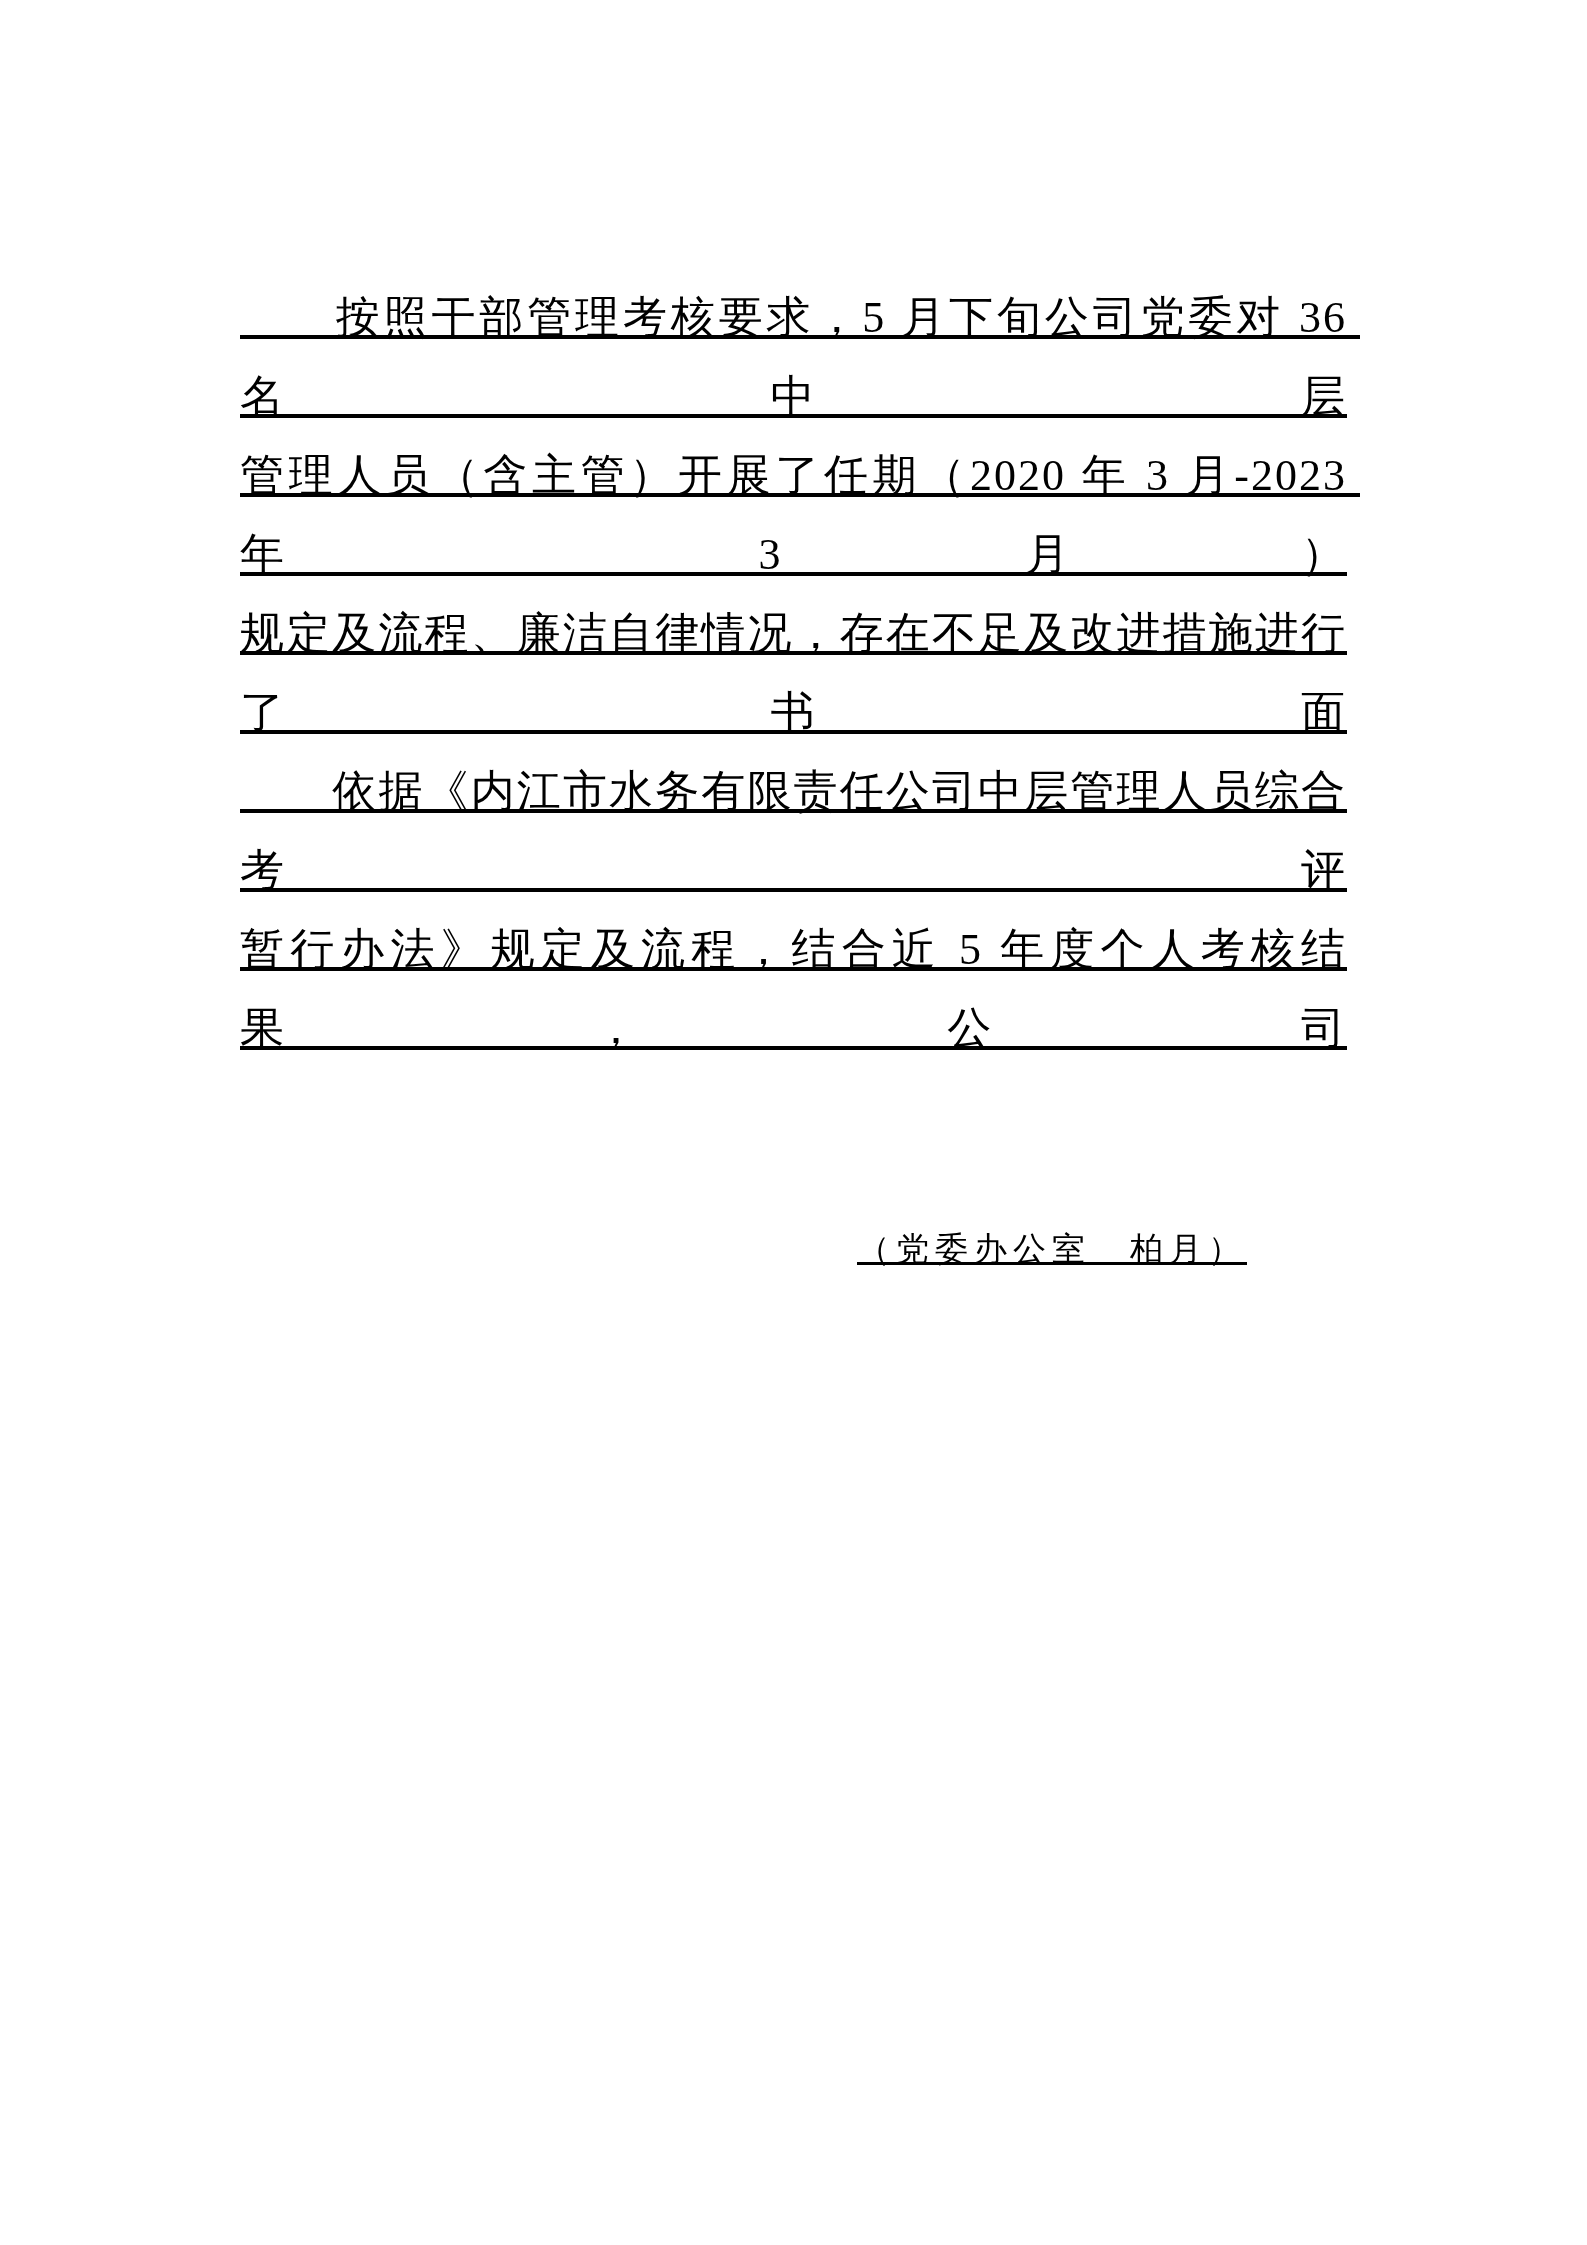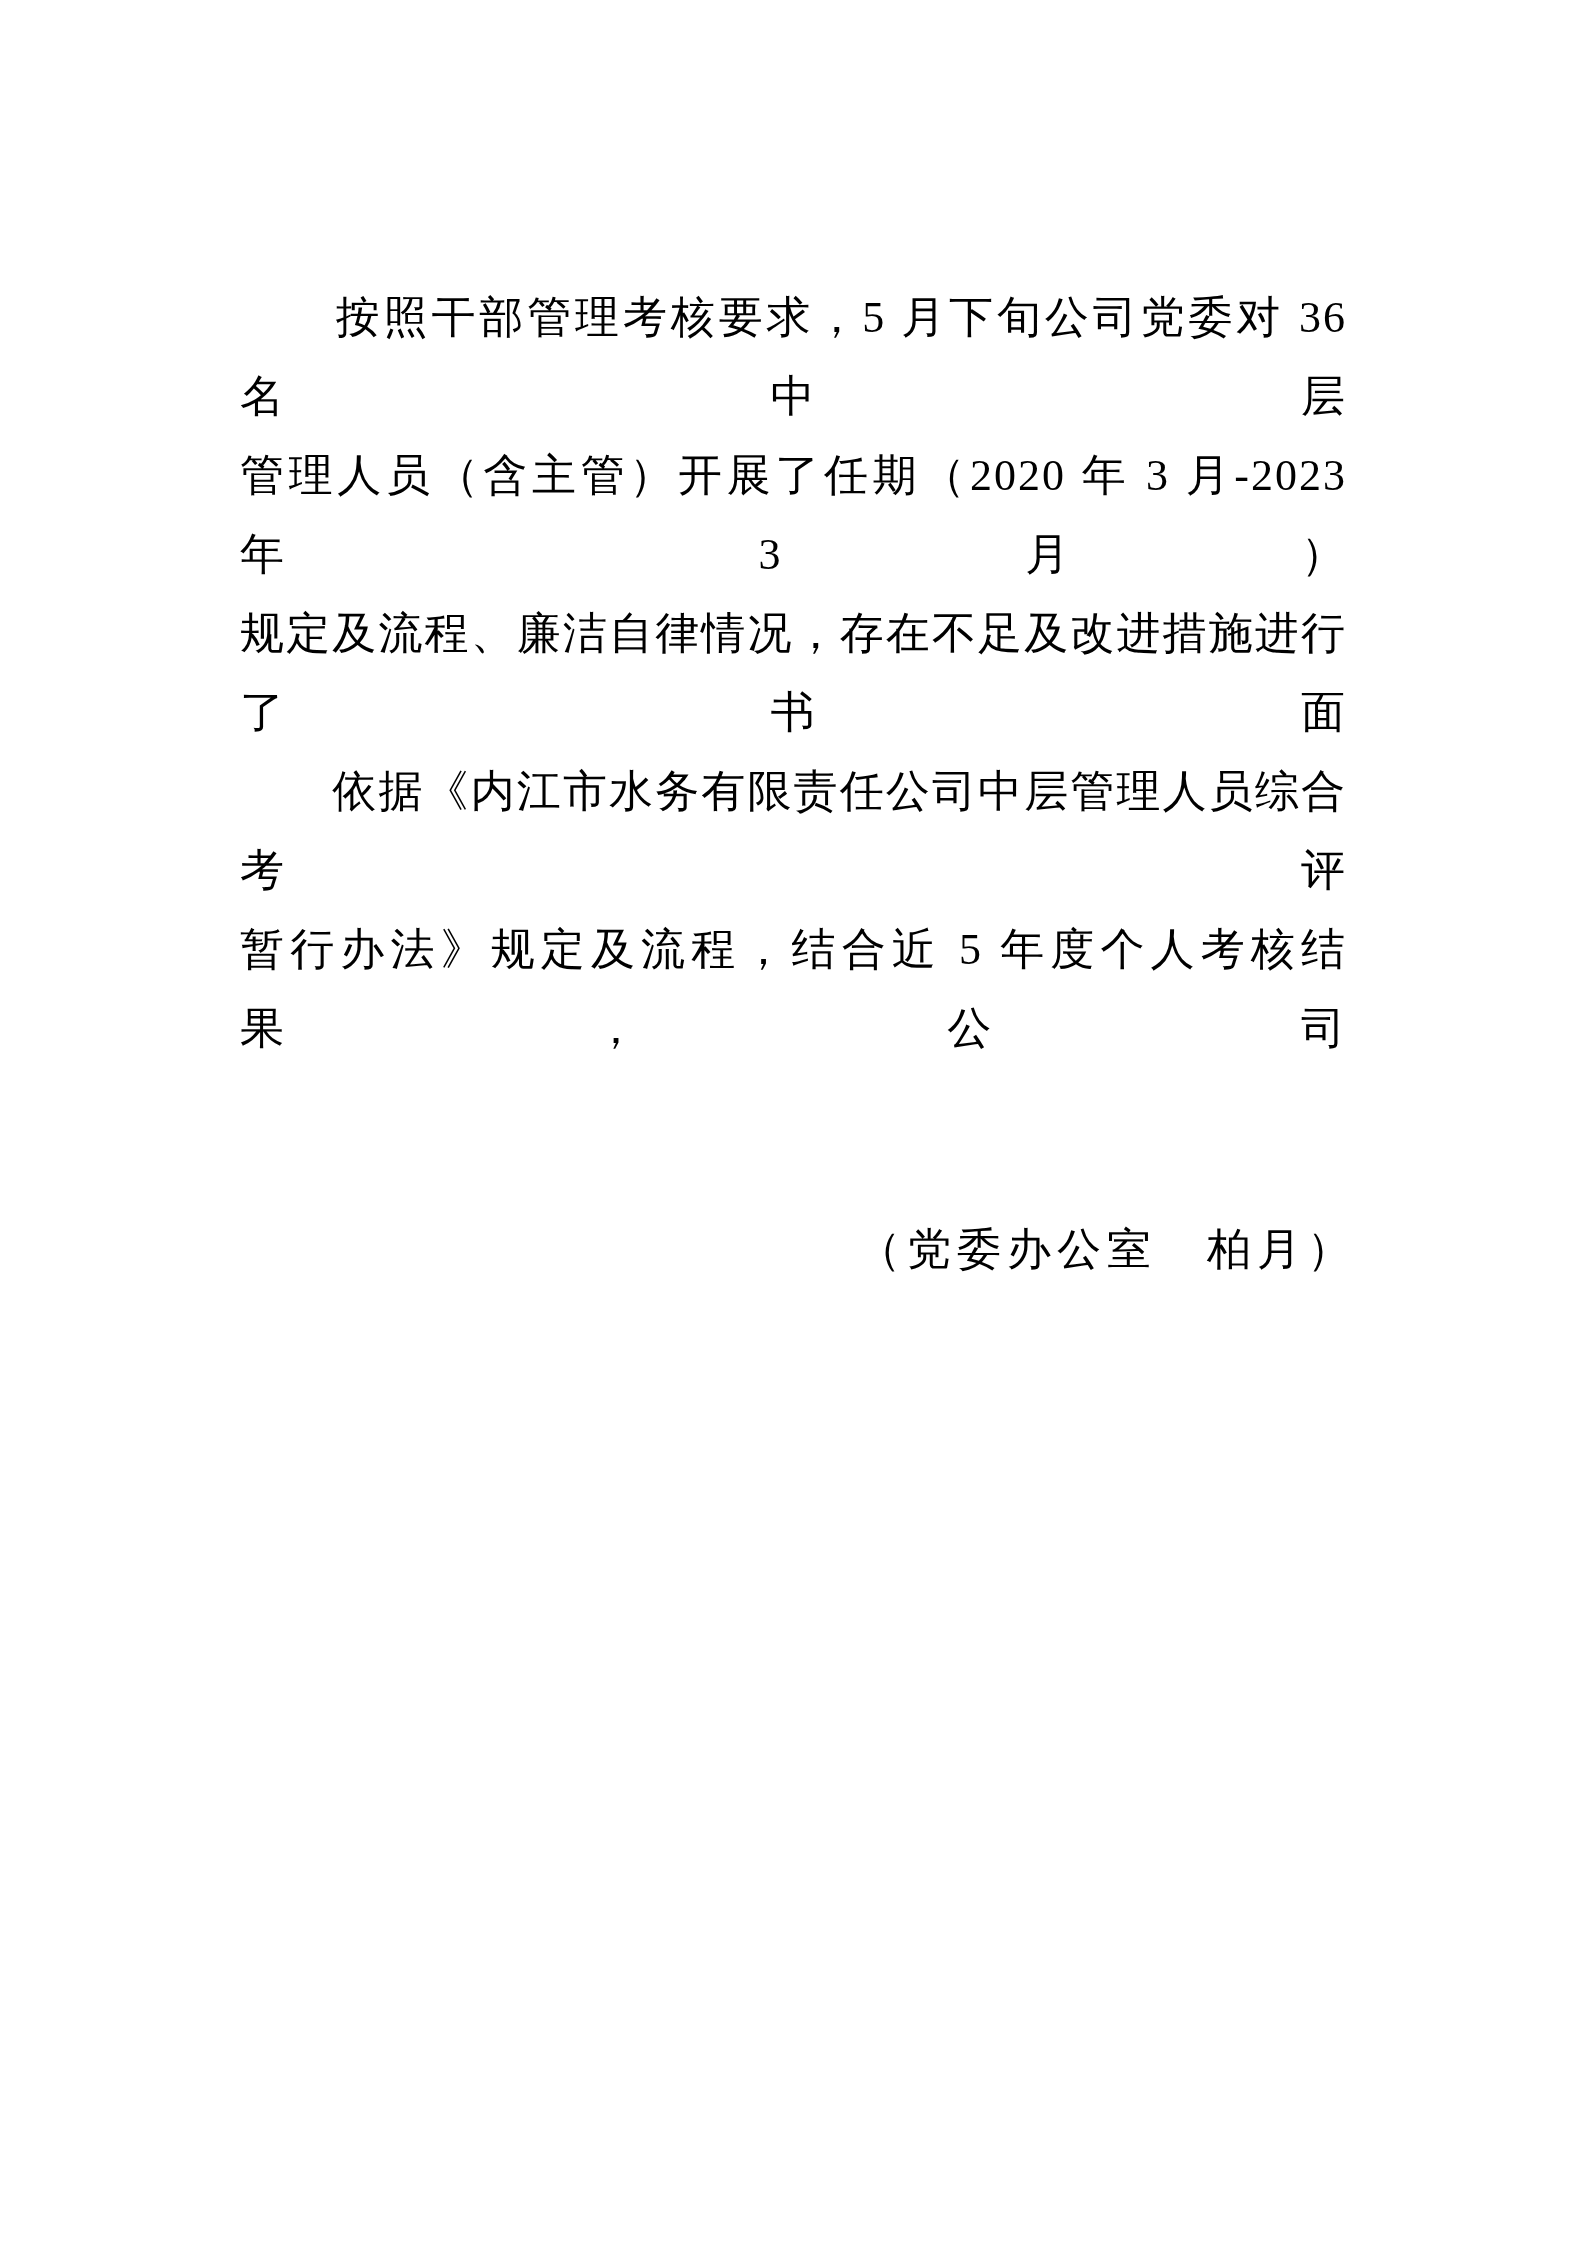--- a/index.html
+++ b/index.html
@@ -14,41 +14,42 @@
     background: #ffffff;
     overflow: hidden;
     font-family: "Liberation Serif", "DejaVu Serif", serif;
     color: #000000;
   }
   .text-block {
     position: absolute;
     left: 240px;
     top: 278px;
     width: 1107px;
+    text-decoration: underline;
   }
   .para {
     margin: 0;
     padding: 0;
   }
   .t-line {
     font-size: 44px;
     line-height: 79px;
     letter-spacing: 2px;
     text-align: justify;
     text-align-last: justify;
     text-justify: inter-character;
     white-space: pre-wrap;
   }
   .t-line.last {
     text-align-last: left;
   }
   .signature {
     margin-top: 142px;
     margin-left: 617px;
-    font-size: 44px;
+    font-size: 33px;
     line-height: 79px;
     letter-spacing: 6px;
     white-space: pre;
   }
 </style>
 </head>
 <body>
 
 <div class="page">
   <div class="text-block">

